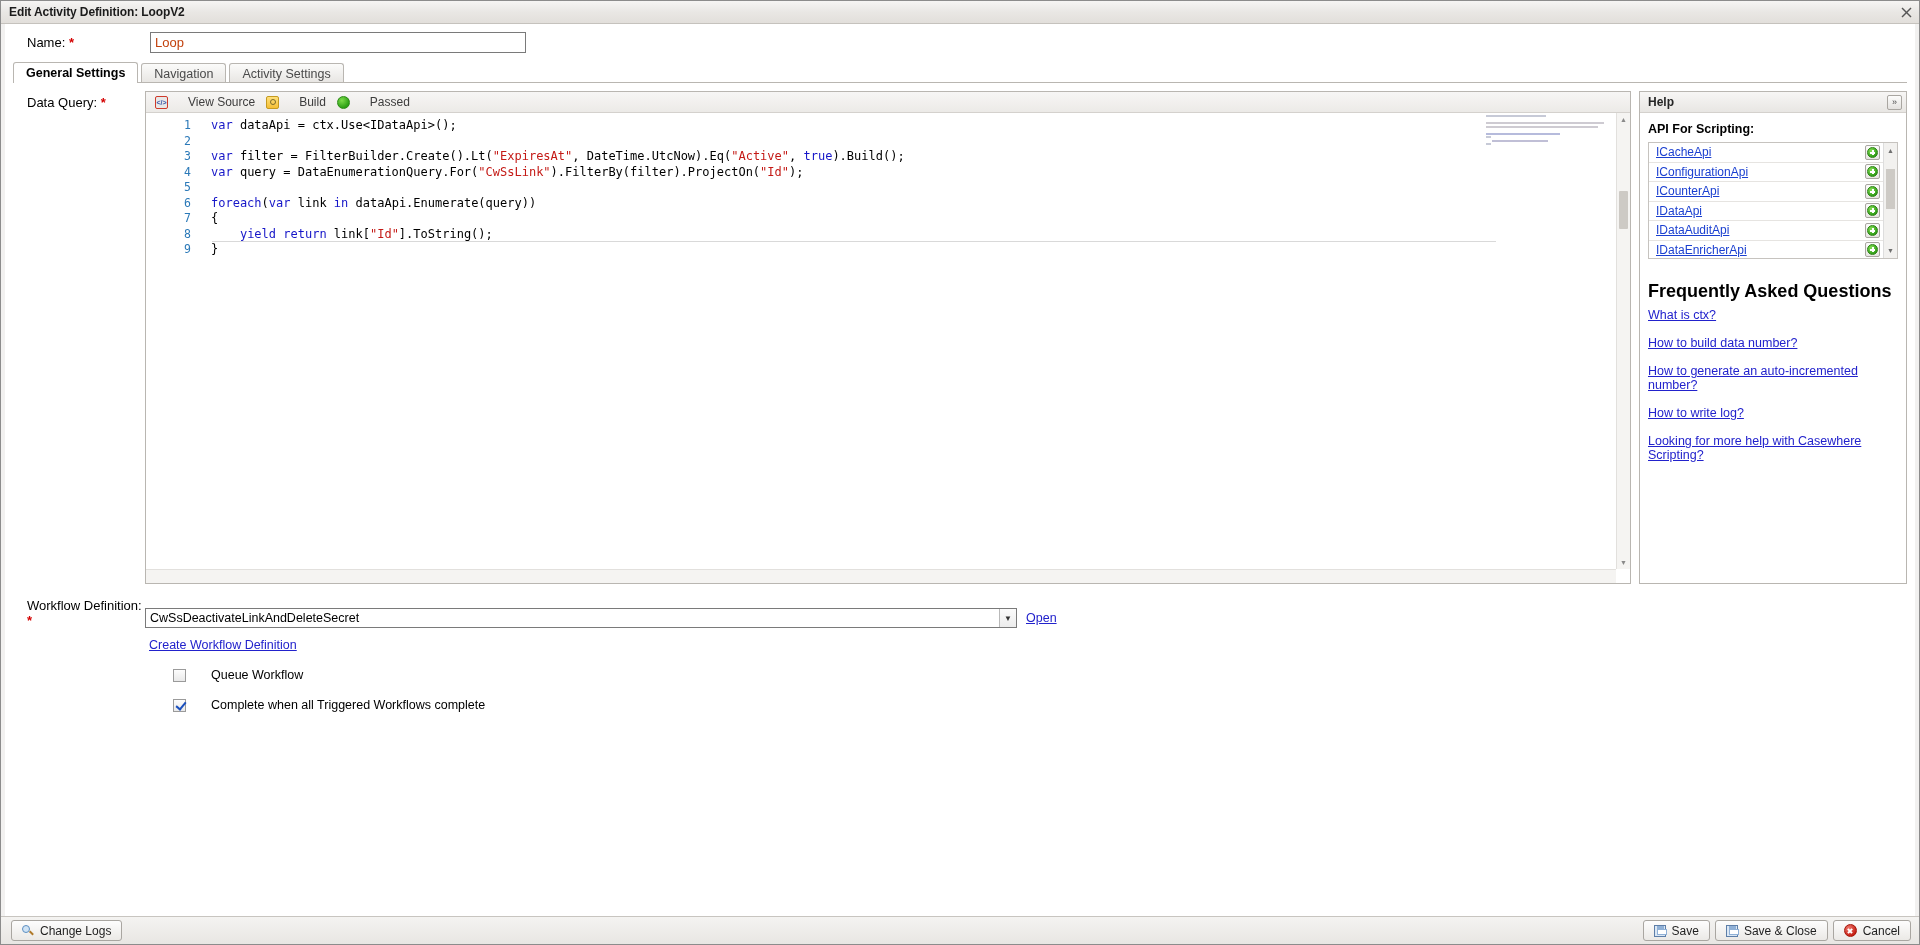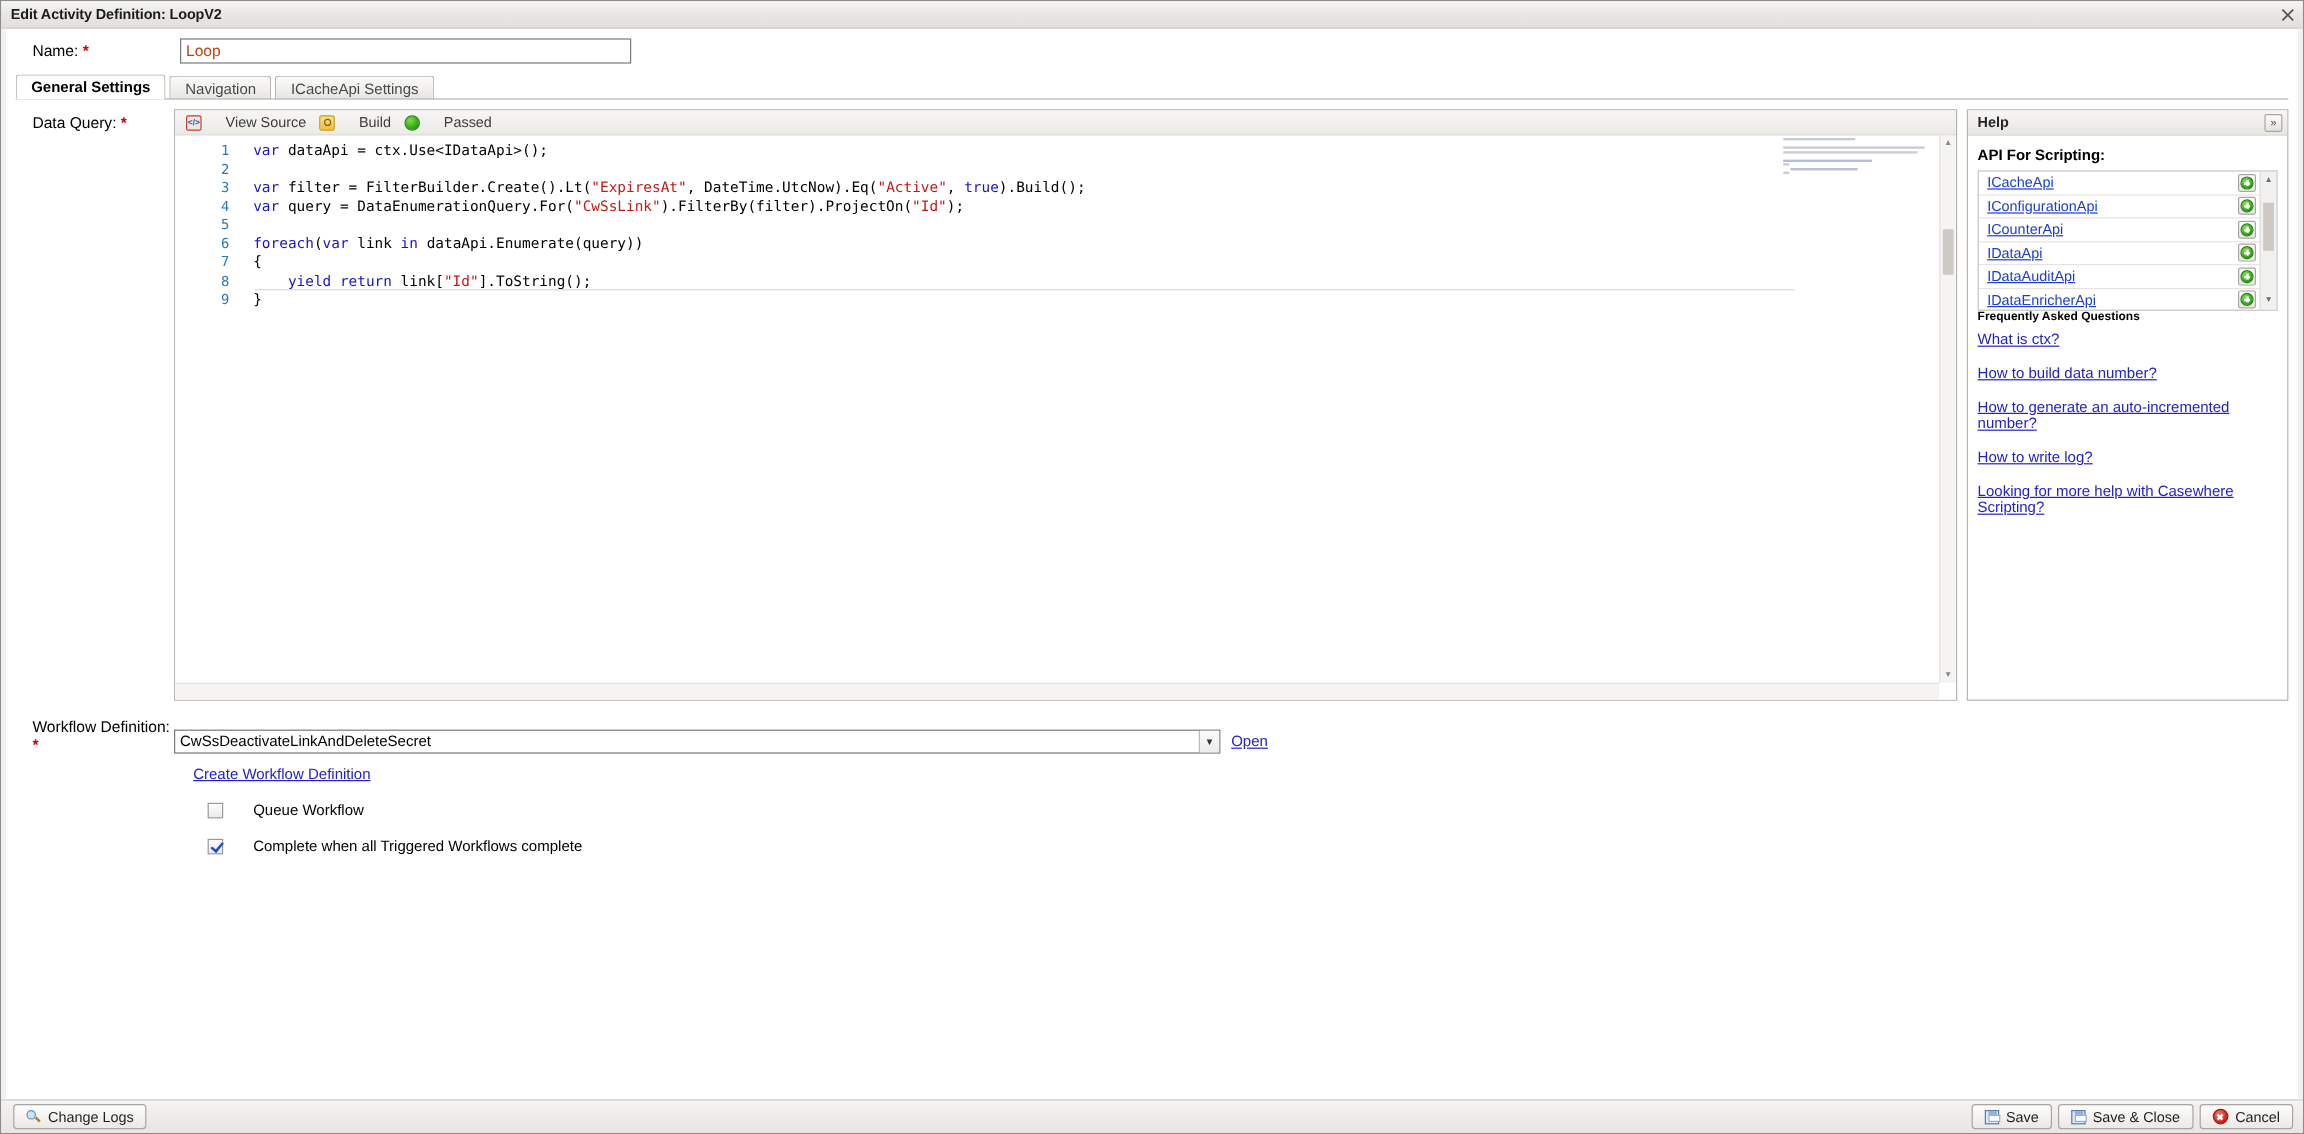--- a/index.html
+++ b/index.html
@@ -317,21 +317,21 @@
     position: absolute; left: 0; right: 0; height: 13px;
     display: flex; align-items: center; justify-content: center;
     color: #6f6f6f; font-size: 7px;
   }
   .api-scroll .a.up { top: 1px; }
   .api-scroll .a.dn { bottom: 1px; }
   .api-scroll .th {
     position: absolute; left: 2px; right: 2px; top: 26px; height: 40px;
     background: #cdcac5;
   }
-  .faq-h { font-weight: bold; font-size: 10px; color: #000; margin: 0 0 6px 0; }
+  .faq-h { font-weight: bold; font-size: 18px; color: #000; margin: 22px 0 6px 0; }
   .faq-link {
     display: block;
     color: #2222cc; text-decoration: underline;
     font-size: 12.5px; margin-bottom: 14px; cursor: pointer;
   }
   
   .wf-row {
     display: flex; align-items: flex-end;
     padding: 14px 0 0 0;
   }
@@ -362,21 +362,21 @@
     cursor: pointer;
   }
   .open-link {
     color: #2222cc; text-decoration: underline;
     font-size: 12.5px; margin-left: 9px; cursor: pointer;
   }
   .create-link {
     color: #2222cc; text-decoration: underline;
     font-size: 12.5px; cursor: pointer;
     display: inline-block;
-    margin: 10px 0 0 16px;
+    margin: 10px 0 0 4px;
   }
   .cb-row {
     display: flex; align-items: center; gap: 25px;
     margin-top: 16px;
     padding-left: 2px;
   }
   .cbox {
     width: 13px; height: 13px;
     border: 1px solid #9a9a9a;
     background: linear-gradient(to bottom,#fdfdfd,#e9e9e9);
@@ -490,21 +490,21 @@
     </div>
 
     <div class="tabs">
       <div class="tab active">
           <span>General Settings</span>
         </div>
       <div class="tab">
           <span>Navigation</span>
         </div>
       <div class="tab">
-          <span>ICacheApi Settings</span>
+          <span>Activity Settings</span>
         </div>
       <div class="tab-strip-line"></div>
     </div>
 
     <div class="content">
 
       <div class="dq-label">
         <span>Data Query:</span>
         <span class="req">*</span>
       </div>

